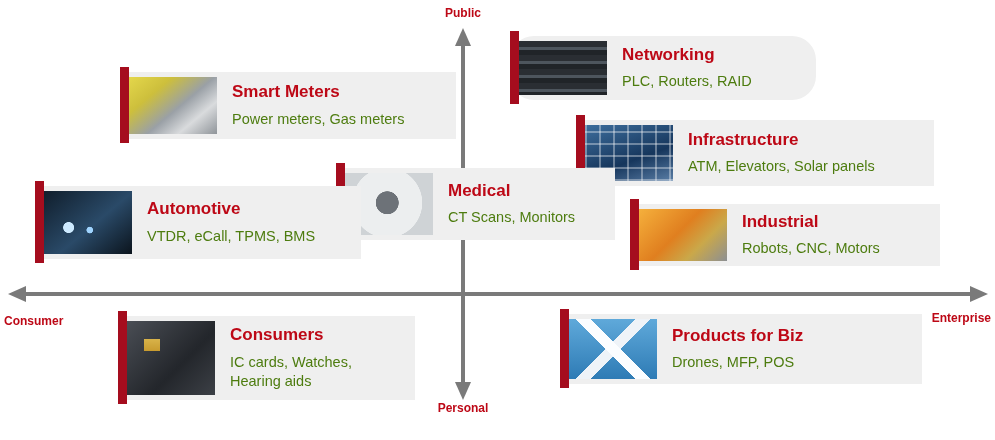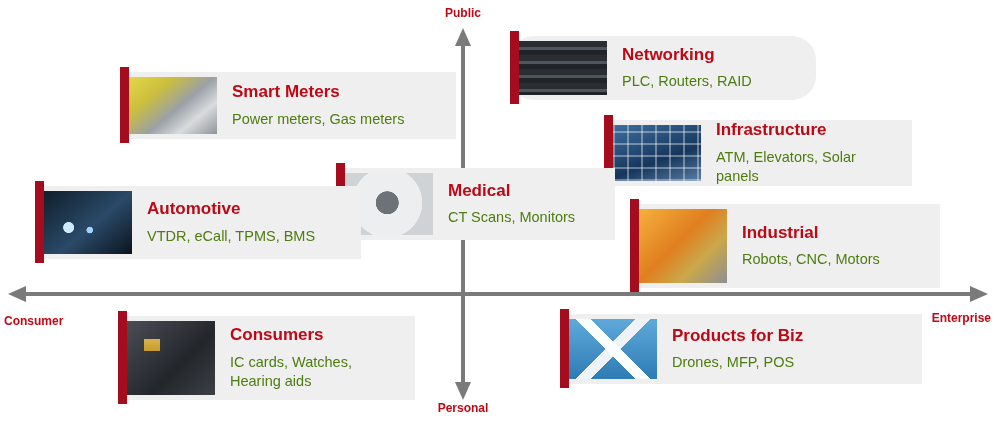--- a/index.html
+++ b/index.html
@@ -61,24 +61,24 @@
   }
   .card .subtitle {
     color: #4d7c0f;
     font-size: 14.5px;
     line-height: 1.3;
   }
 
   
   .card-smart-meters     { left: 120px; top: 72px;  width: 336px; height: 67px; }
   .card-networking       { left: 510px; top: 36px;  width: 306px; height: 64px; border-radius: 24px; }
-  .card-infrastructure   { left: 604px; top: 120px; width: 308px; height: 66px; }
+  .card-infrastructure   { left: 576px; top: 120px; width: 358px; height: 66px; }
   .card-medical          { left: 336px; top: 168px; width: 279px; height: 72px; }
   .card-automotive       { left: 35px;  top: 186px; width: 326px; height: 73px; }
-  .card-industrial       { left: 630px; top: 204px; width: 310px; height: 84px; }
+  .card-industrial       { left: 630px; top: 204px; width: 310px; height: 62px; }
   .card-consumers        { left: 118px; top: 316px; width: 297px; height: 84px; }
   .card-products-for-biz { left: 560px; top: 314px; width: 362px; height: 70px; }
 
   
   .photo-smart-meters {
     background: linear-gradient(140deg,#e4d74b 0%,#cdbf3c 28%,#9aa0a6 55%,#d9dbdd 75%,#8f9499 100%);
   }
   .photo-networking {
     background: repeating-linear-gradient(180deg,#2a2e33 0 6px,#4d555d 6px 9px,#202428 9px 14px);
   }

